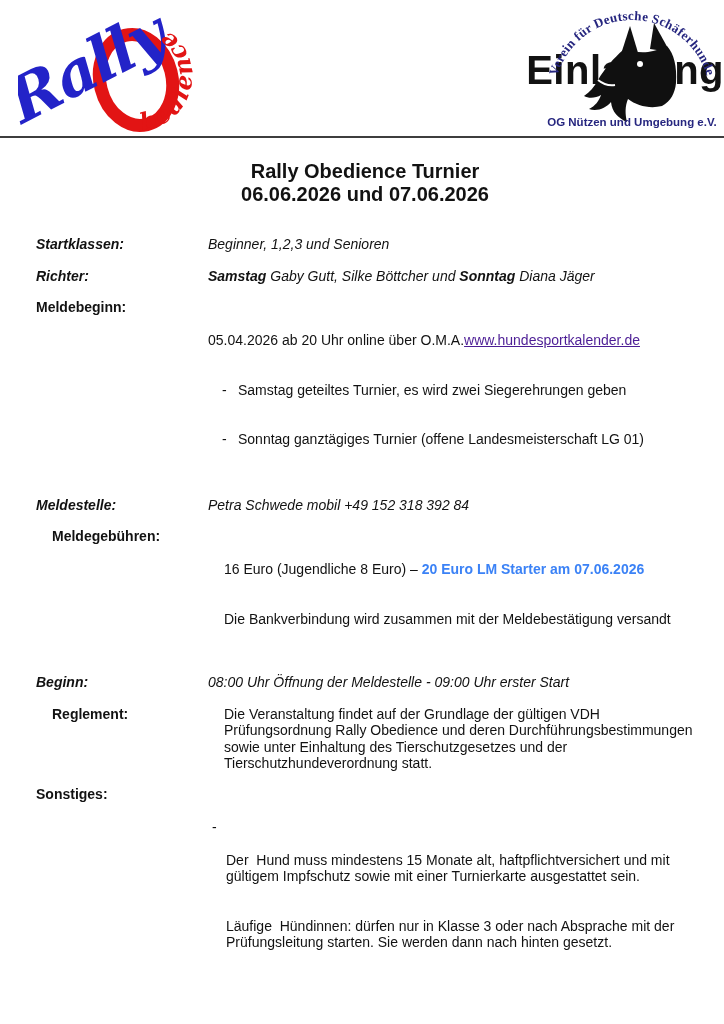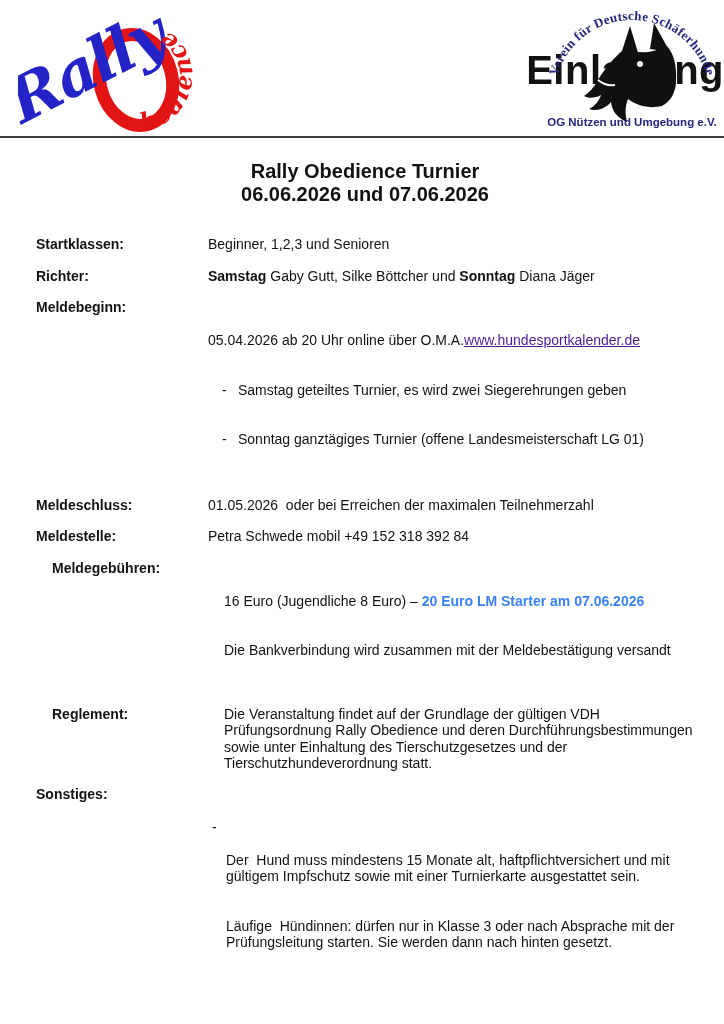--- a/index.html
+++ b/index.html
@@ -16,21 +16,21 @@
   .club-logo { position:absolute; right:2px; top:2px; width:180px; height:130px; }
 
   .divider  { border:0; border-top:2px solid #3d3d3d; margin:0; }
 
   
   .event-title { margin-top:22px; text-align:center; font-size:20px; font-weight:bold; line-height:23px;padding-left:6px; }
 
   
   .details { margin:30px 28px 0 36px; font-size:14px; line-height:16.5px; }
   .row { display:flex; align-items:flex-start; }
-  .m15 { margin-bottom:15px; }
+  .m15 { margin-bottom:15px;font-style:italic; }
   .m16 { margin-bottom:16px; }
   .m14 { margin-bottom:14px;margin-left:16px; }
   .label { flex:none; width:172px; font-weight:bold; }
   .value { flex:1; white-space:pre-wrap; }
 
   .bullet { display:flex; margin-left:14px; }
   .bullet .dash { flex:none; width:16px; }
   .bullet .btxt { flex:1; white-space:pre-wrap; }
 
   .s-bullet { display:flex; margin-left:4px; }
@@ -106,39 +106,39 @@
           <span class="dash">-</span>
           <span class="btxt">Samstag geteiltes Turnier, es wird zwei Siegerehrungen geben</span>
         </div>
         <div class="bullet">
           <span class="dash">-</span>
           <span class="btxt">Sonntag ganztägiges Turnier (offene Landesmeisterschaft LG 01)</span>
         </div>
       </div>
     </div>
 
-    <div class="row m15">
-      <div class="label">Meldeschluss:</div>
-      <div class="value">01.05.2026  oder bei Erreichen der maximalen Teilnehmerzahl</div>
-    </div>
 
     <div class="row m15">
       <div class="label">Meldestelle:</div>
       <div class="value">Petra Schwede mobil +49 152 318 392 84</div>
     </div>
 
 
     <div class="row m14">
       <div class="label">Meldegebühren:</div>
       <div class="value">
         <div><span>16 Euro (Jugendliche 8 Euro) – </span><span class="blue-bold">20 Euro LM Starter am 07.06.2026</span></div>
         <div>Die Bankverbindung wird zusammen mit der Meldebestätigung versandt</div>
       </div>
     </div>
 
+    <div class="row m15">
+      <div class="label">Beginn:</div>
+      <div class="value">08:00 Uhr Öffnung der Meldestelle - 09:00 Uhr erster Start</div>
+    </div>
 
     <div class="row m14">
       <div class="label">Reglement:</div>
       <div class="value">Die Veranstaltung findet auf der Grundlage der gültigen VDH Prüfungsordnung Rally Obedience und deren Durchführungsbestimmungen sowie unter Einhaltung des Tierschutzgesetzes und der Tierschutzhundeverordnung statt.</div>
     </div>
 
     <div class="row">
       <div class="label">Sonstiges:</div>
       <div class="value">
         <div class="s-bullet">

